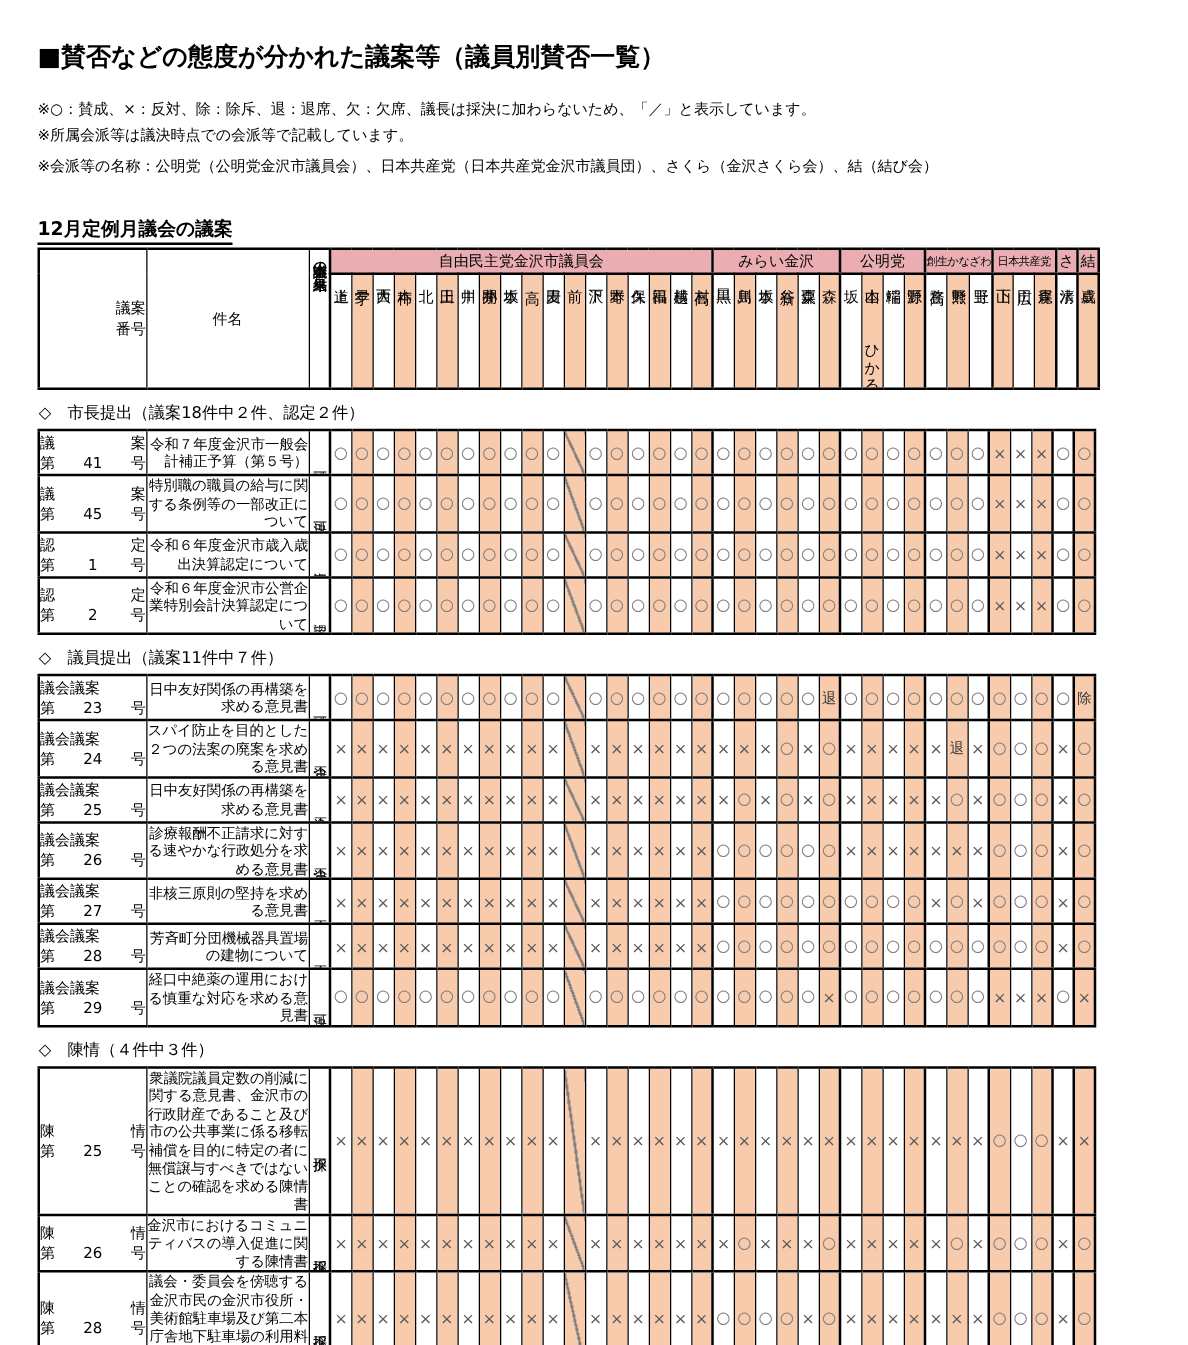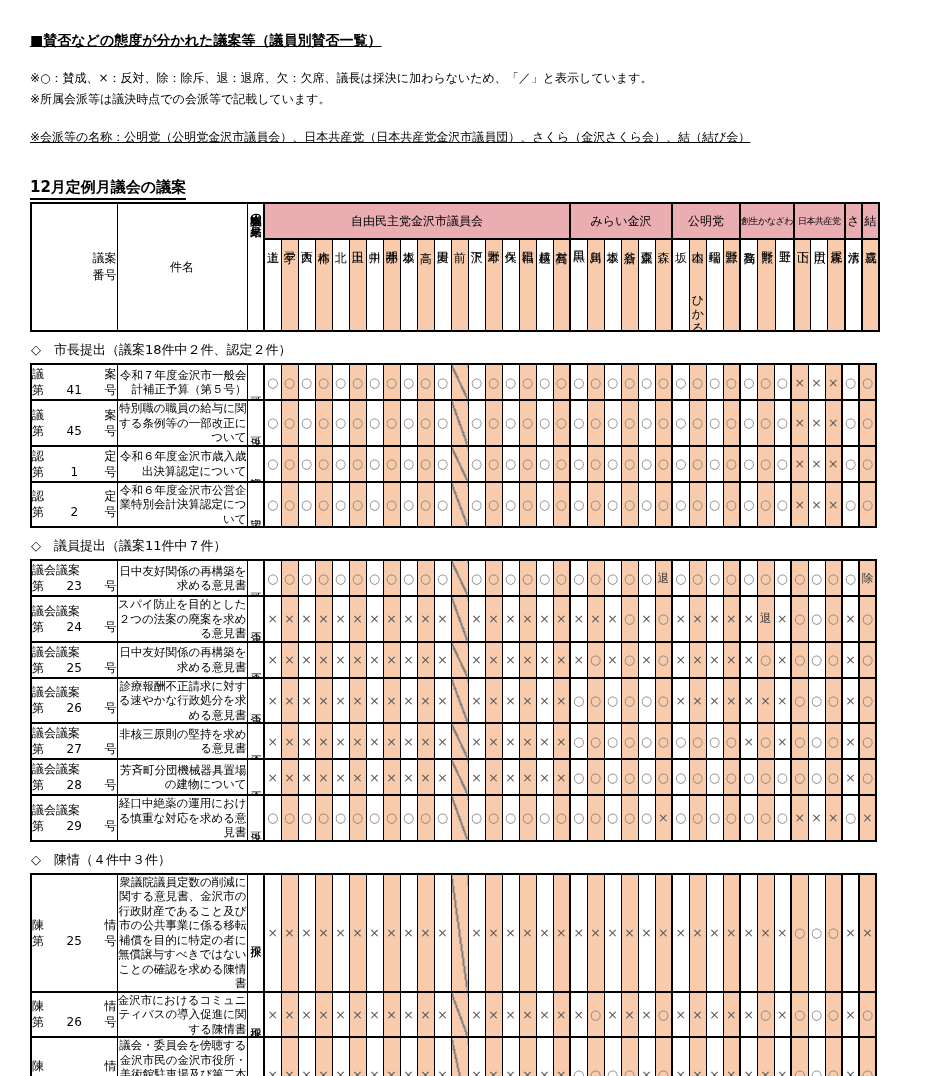--- a/index.html
+++ b/index.html
@@ -3,42 +3,42 @@
 <meta charset="utf-8">
 <style>
   :root{ --pink:#e9adb2; --peach:#f8cbad; }
   html,body{margin:0;padding:0;background:#fff;}
   body{
     width:950px;height:1076px;
     font-family:"DejaVu Sans","Liberation Sans",sans-serif;
     color:#000;
   }
   .page{padding:24px 30px 0 30px;}
-  .h1{font-size:14px;font-weight:bold;margin:8px 0 18px 0;text-decoration:underline;}
+  .h1{font-size:20px;font-weight:bold;margin:8px 0 18px 0;}
   .note{font-size:12px;line-height:21px;margin:0;}
-  .note.gap{margin-top:17px;text-decoration:underline;}
+  .note.gap{margin-top:4px;}
   .h2{display:inline-block;font-size:15px;font-weight:bold;margin:30px 12px 2px 0;
       border-bottom:2px solid #000;padding-bottom:1px;}
   .sec-h{font-size:13px;margin:9px 0 4px 1px;}
 
   table.grid{border-collapse:collapse;table-layout:fixed;border:2px solid #000;}
   table.grid td,table.grid th{
     border:1px solid #000;border-top-width:2px;border-bottom-width:2px;
     box-sizing:border-box;padding:0;overflow:hidden;
   }
   col.c-no{width:86px;} col.c-ti{width:130px;} col.c-re{width:17px;} col.c-m{width:17px;}
 
   .gs{border-left-width:2px !important;}
   .o{background:var(--peach);}
 
   
   th.no-h{font-size:12px;font-weight:normal;text-align:right;white-space:pre-line;border-right-width:2px;}
   th.ti-h{font-size:12px;font-weight:normal;text-align:center;border-right-width:2px;}
   th.re-h{vertical-align:top;text-align:center;padding-top:2px;border-right-width:2px;}
-  th.party{background:var(--pink);font-size:12px;font-weight:normal;height:36px;text-align:center;
+  th.party{background:var(--pink);font-size:12px;font-weight:normal;height:20px;text-align:center;
            white-space:nowrap;}
   th.party.sm{font-size:9px;letter-spacing:-0.5px;}
   td.mname{height:92px;vertical-align:middle;}
   .nm{height:86px;display:flex;flex-direction:column;justify-content:space-between;align-items:center;}
   .vert{writing-mode:vertical-rl;text-orientation:upright;font-size:12px;line-height:1.05;letter-spacing:0;}
   th.re-h .vert{font-size:11px;}
 
   
   table.grid.body td{height:36px;}
   td.no{font-size:12px;padding:2px 5px;vertical-align:middle;border-right-width:2px;}

